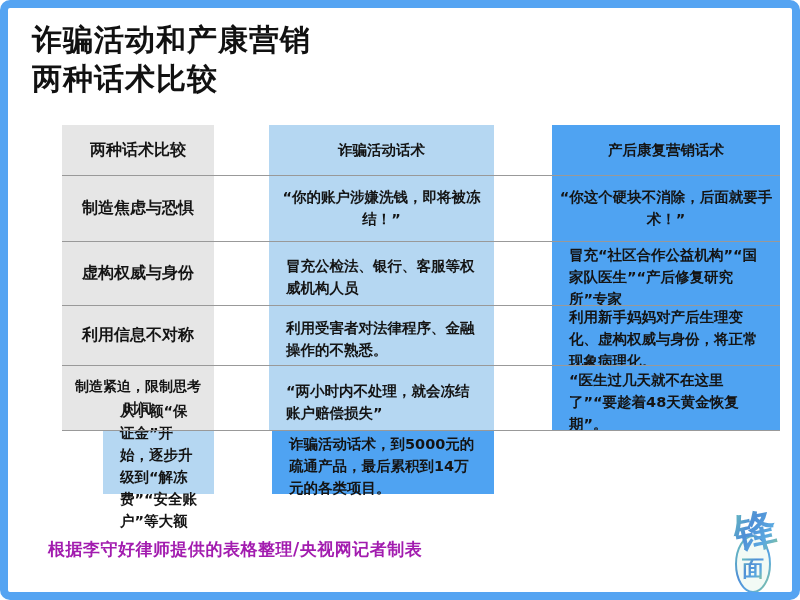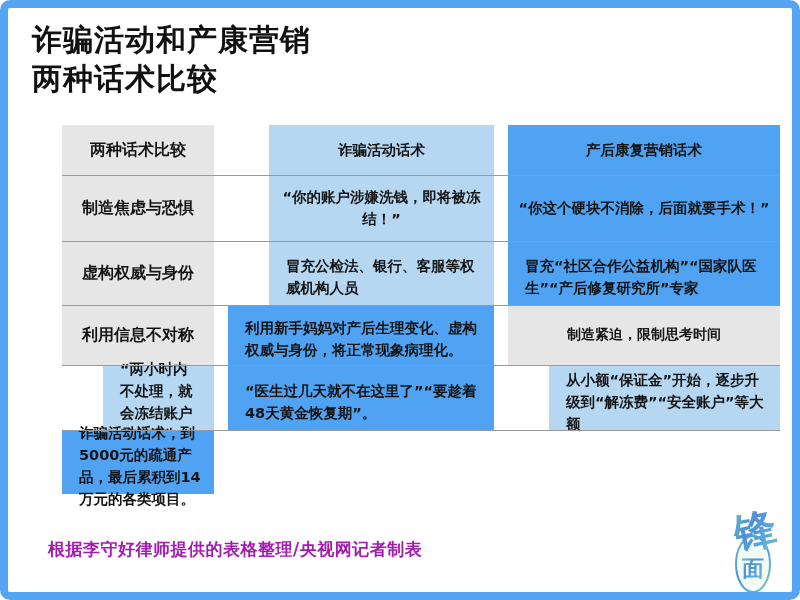--- a/index.html
+++ b/index.html
@@ -28,21 +28,21 @@
     column-gap:14px;
   }
   .cell{
     display:flex;align-items:center;
     font-weight:700;color:#141414;
     box-sizing:border-box;
     line-height:22px;
   }
   .c1{background:#e6e6e6;font-size:16px;justify-content:center;text-align:center;padding:0 11px;}
   .c2{background:#b5d7f2;font-size:14.5px;margin-left:41px;}
-  .c3{background:#4fa3f2;font-size:14.5px;}
+  .c3{background:#4fa3f2;font-size:14.5px;margin-left:44px;}
   .center{justify-content:center;text-align:center;padding:0 3px;}
   .left{justify-content:flex-start;text-align:left;padding:8px 12px 0 17px;}
   .tight{font-size:14px;font-family:Liberation Mono, monospace;}
   .dividers{position:absolute;left:0;top:0;width:718px;height:369px;pointer-events:none;}
   .divider{position:absolute;left:0;width:100%;height:1px;background:#999;}
   .footer-note{
     position:absolute;left:40px;top:530px;
     font-size:17px;font-weight:600;color:#a21caf;
     letter-spacing:0.5px;
   }
@@ -66,20 +66,21 @@
 
     <div class="cell c1">制造焦虑与恐惧</div>
     <div class="cell c2 center">“你的账户涉嫌洗钱，即将被冻结！”</div>
     <div class="cell c3 center">“你这个硬块不消除，后面就要手术！”</div>
 
     <div class="cell c1">虚构权威与身份</div>
     <div class="cell c2 left">冒充公检法、银行、客服等权威机构人员</div>
     <div class="cell c3 left">冒充“社区合作公益机构”“国家队医生”“产后修复研究所”专家</div>
 
     <div class="cell c1">利用信息不对称</div>
+    <div class="cell c2 left">利用受害者对法律程序、金融操作的不熟悉。</div>
     <div class="cell c3 left">利用新手妈妈对产后生理变化、虚构权威与身份，将正常现象病理化。</div>
 
     <div class="cell c1 tight">制造紧迫，限制思考时间</div>
     <div class="cell c2 left">“两小时内不处理，就会冻结账户赔偿损失”</div>
     <div class="cell c3 left">“医生过几天就不在这里了”“要趁着48天黄金恢复期”。</div>
 
     <div class="cell c2 left">从小额“保证金”开始，逐步升级到“解冻费”“安全账户”等大额</div>
     <div class="cell c3 left">诈骗活动话术，到5000元的疏通产品，最后累积到14万元的各类项目。</div>
 
     <div class="dividers">

